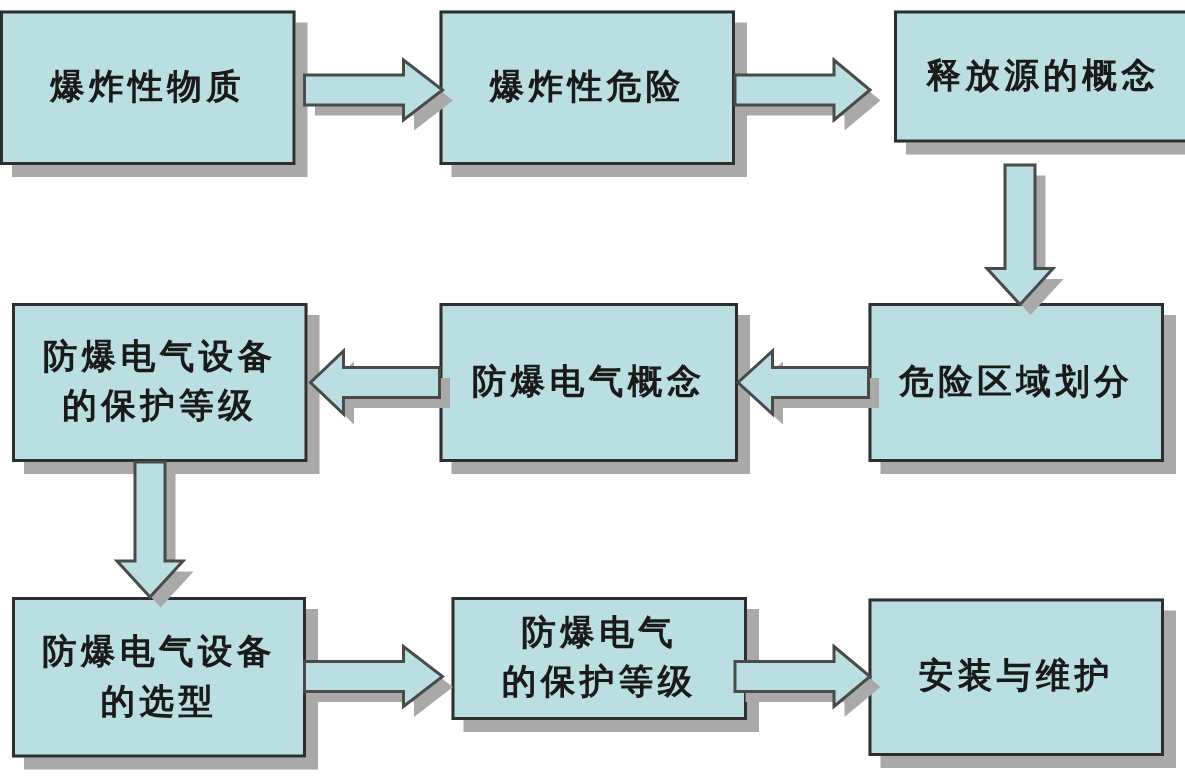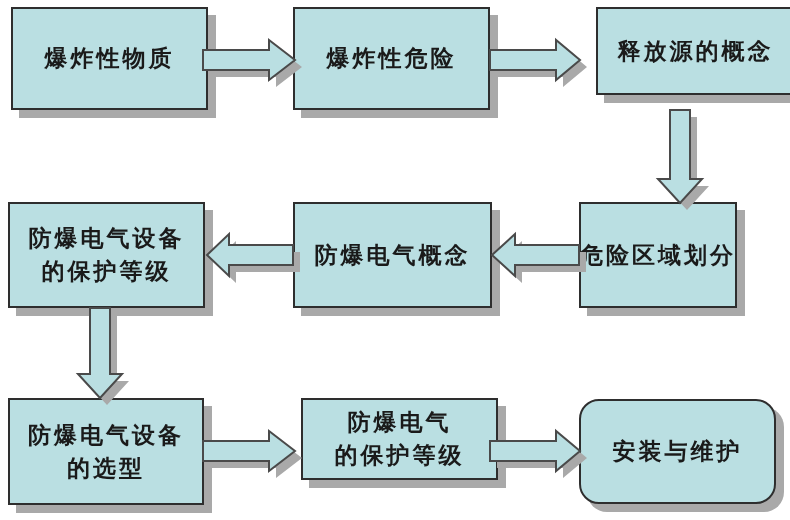--- a/index.html
+++ b/index.html
@@ -33,31 +33,31 @@
     line-height: 1.42;
     display: flex;
     flex-direction: column;
     align-items: center;
     justify-content: center;
     text-align: center;
     z-index: 1;
   }
   .node span { display: block; white-space: nowrap; }
   
-  .n0 { left: 11px;   top: 7px;   width: 197px; height: 103px; }
+  .n0 { left: 0;   top: 7px;   width: 197px; height: 103px; }
   .n1 { left: 293px; top: 7px;   width: 197px; height: 103px; }
   .n2 { left: 596px; top: 7px;   width: 199px; height: 88px; }
   
-  .n3 { left: 579px; top: 202px; width: 158px; height: 106px; }
+  .n3 { left: 579px; top: 202px; width: 197px; height: 106px; }
   .n4 { left: 293px; top: 202px; width: 199px; height: 106px; }
   .n5 { left: 8px;   top: 202px; width: 197px; height: 106px; }
   
   .n6 { left: 8px;   top: 398px; width: 196px; height: 107px; }
   .n7 { left: 277px; top: 398px; width: 197px; height: 82px; margin-left: 24px; }
-  .n8 { left: 579px; top: 399px; width: 197px; height: 105px; border-radius: 20px; }
+  .n8 { left: 579px; top: 399px; width: 197px; height: 105px; }
 
   svg.arrows {
     position: absolute;
     left: 0; top: 0;
     width: 790px; height: 520px;
     z-index: 2;
     pointer-events: none;
   }
   svg.arrows polygon.main {
     stroke: var(--arrow-border);

